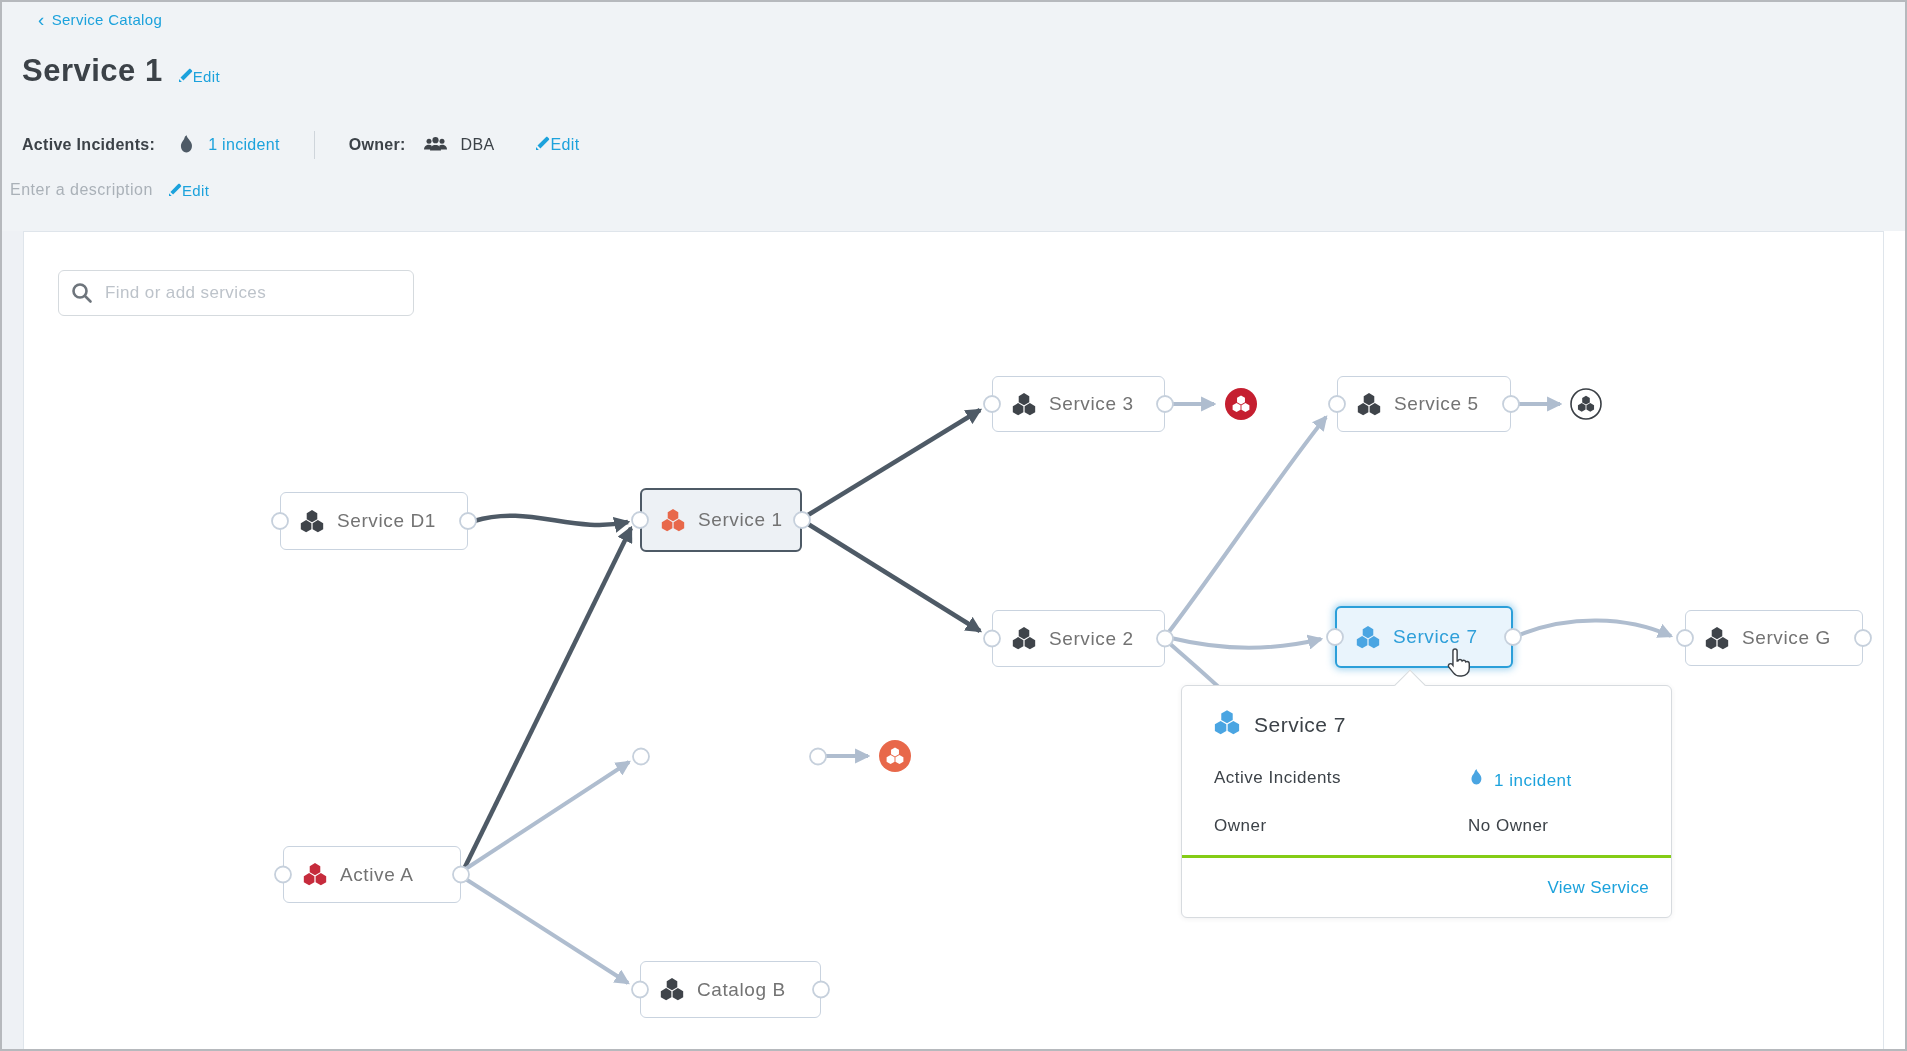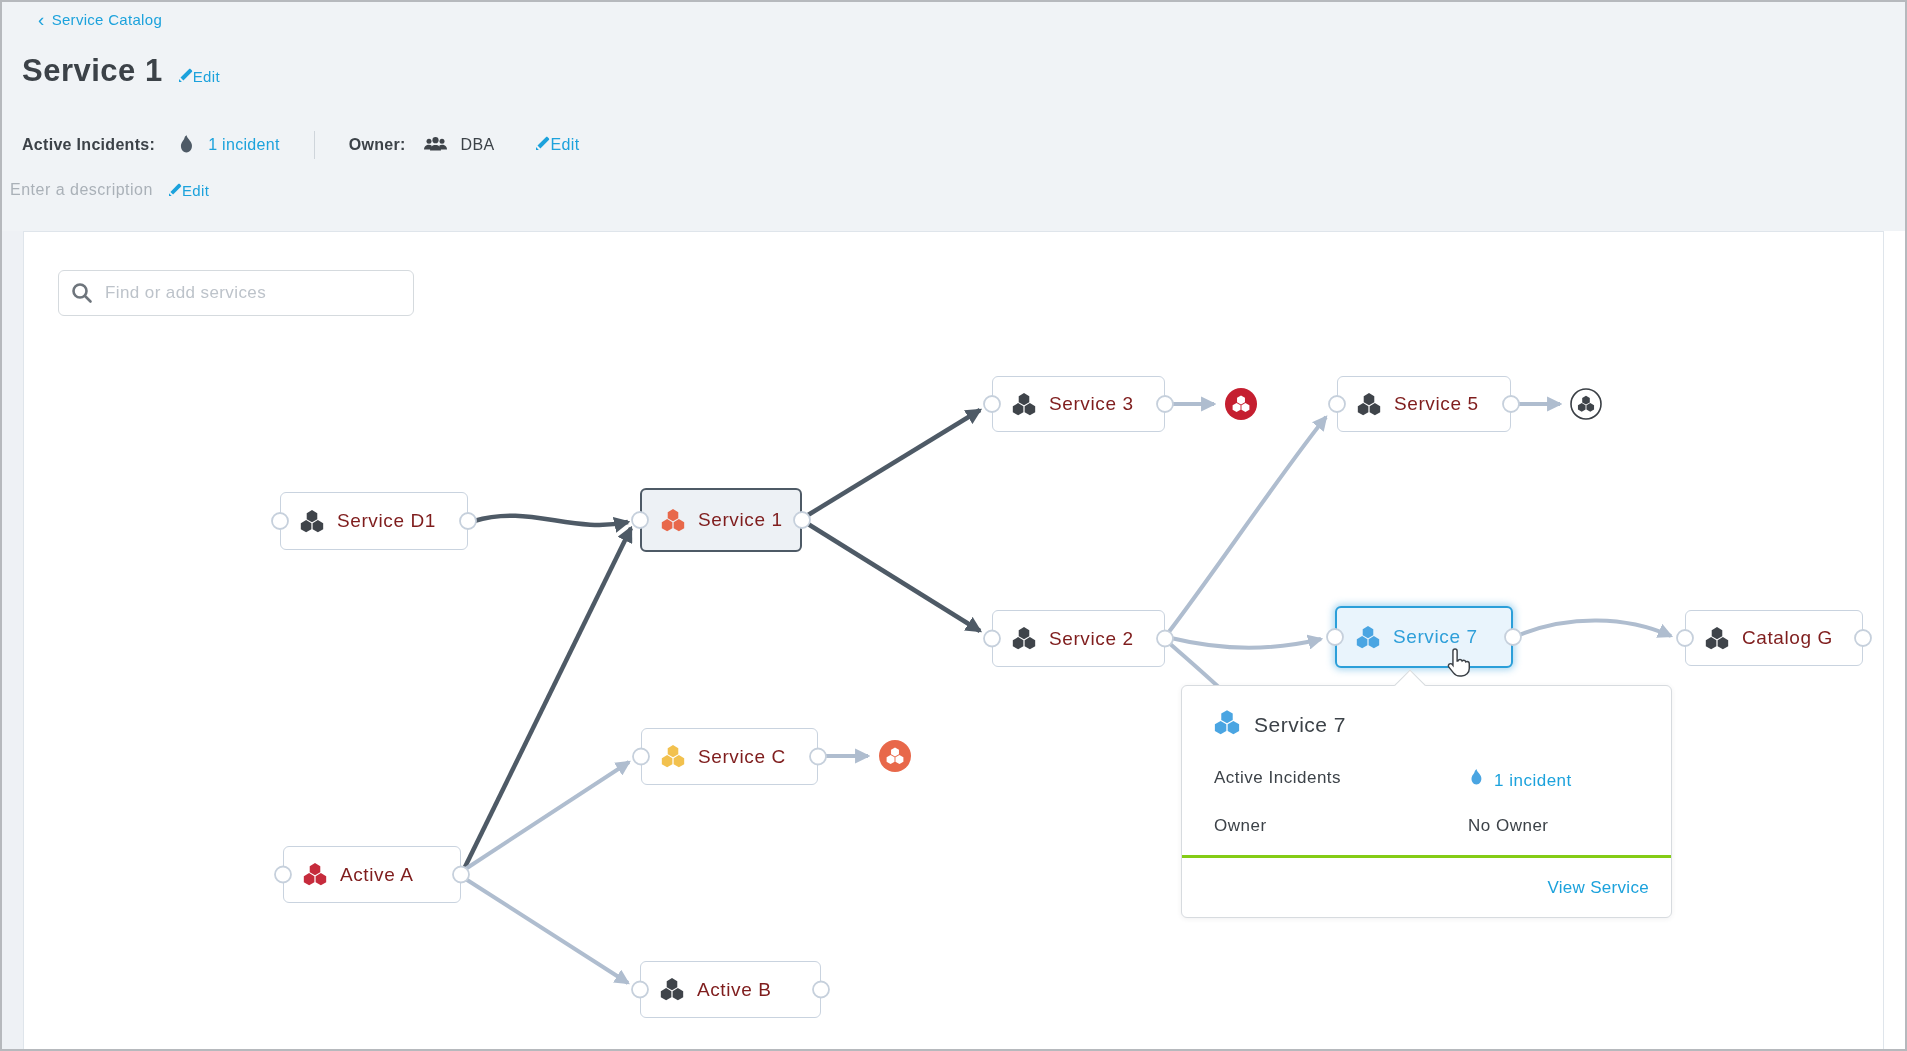--- a/index.html
+++ b/index.html
@@ -56,21 +56,21 @@
   }
   .search-box input::placeholder { color:#bdc3ca; }
   .search-box .mag { position:absolute; left:13px; top:12px; }
   .edges-layer, .overlay-layer { position:absolute; left:0; top:0; }
   .edges-layer { z-index:1; }
   .node-layer { position:absolute; left:0; top:0; width:100%; height:100%; z-index:2; }
   .overlay-layer { z-index:3; pointer-events:none; }
   .svc-node {
     position:absolute; display:flex; align-items:center; gap:13px;
     background:#fff; border:1px solid #C9D3DF; border-radius:6px;
-    padding-left:19px; cursor:pointer; font-size:19px; color:#7f1d1d; letter-spacing:.6px;
+    padding-left:19px; cursor:pointer; font-size:19px; color:#737373; letter-spacing:.6px;
   }
   .svc-node.selected { background:#EDF1F5; border:2px solid #4E5A66; }
   .svc-node.hover {
     background:#E9F4FC; border:2px solid #2B9FD9; color:#2E9FD9;
     box-shadow:0 0 7px 2px rgba(63,�0,0,0); box-shadow:0 0 7px 2px rgba(68,166,221,.45);
   }
   
   .tooltip {
     position:absolute; left:1157px; top:453px; width:491px; height:233px;
     background:#fff; border:1px solid #d7dbdf; border-radius:6px; z-index:4;
@@ -264,51 +264,41 @@
           <span>Service 7</span>
         </div>
         <div class="svc-node" style="left: 1661px; top: 378px; width: 178px; height: 56px;">
           <svg width="24" height="23" viewBox="0 0 24 23">
     <g fill="#3F444A">
       <polygon points="12,0.10000000000000053 17.2826,3.1500000000000004 17.2826,9.25 12,12.3 6.7174000000000005,9.25 6.7174000000000005,3.1500000000000004"></polygon>
       <polygon points="6.1,10.1 11.3826,13.149999999999999 11.3826,19.25 6.1,22.299999999999997 0.8174000000000001,19.25 0.8174000000000001,13.149999999999999"></polygon>
       <polygon points="17.9,10.1 23.182599999999997,13.149999999999999 23.182599999999997,19.25 17.9,22.299999999999997 12.6174,19.25 12.6174,13.149999999999999"></polygon>
     </g>
           </svg>
-          <span>Catalog G</span>
-        </div>
-        <div class="svc-node" style="left: 617px; top: 496px; width: 177px; height: 57px;">
-          <svg width="24" height="23" viewBox="0 0 24 23">
-    <g fill="#F2C14E">
-      <polygon points="12,0.10000000000000053 17.2826,3.1500000000000004 17.2826,9.25 12,12.3 6.7174000000000005,9.25 6.7174000000000005,3.1500000000000004"></polygon>
-      <polygon points="6.1,10.1 11.3826,13.149999999999999 11.3826,19.25 6.1,22.299999999999997 0.8174000000000001,19.25 0.8174000000000001,13.149999999999999"></polygon>
-      <polygon points="17.9,10.1 23.182599999999997,13.149999999999999 23.182599999999997,19.25 17.9,22.299999999999997 12.6174,19.25 12.6174,13.149999999999999"></polygon>
-    </g>
-          </svg>
-          <span>Service C</span>
+          <span>Service G</span>
         </div>
         <div class="svc-node" style="left: 259px; top: 614px; width: 178px; height: 57px;">
           <svg width="24" height="23" viewBox="0 0 24 23">
     <g fill="#C62B3C">
       <polygon points="12,0.10000000000000053 17.2826,3.1500000000000004 17.2826,9.25 12,12.3 6.7174000000000005,9.25 6.7174000000000005,3.1500000000000004"></polygon>
       <polygon points="6.1,10.1 11.3826,13.149999999999999 11.3826,19.25 6.1,22.299999999999997 0.8174000000000001,19.25 0.8174000000000001,13.149999999999999"></polygon>
       <polygon points="17.9,10.1 23.182599999999997,13.149999999999999 23.182599999999997,19.25 17.9,22.299999999999997 12.6174,19.25 12.6174,13.149999999999999"></polygon>
     </g>
           </svg>
           <span>Active A</span>
         </div>
         <div class="svc-node" style="left: 616px; top: 729px; width: 181px; height: 57px;">
           <svg width="24" height="23" viewBox="0 0 24 23">
     <g fill="#3F444A">
       <polygon points="12,0.10000000000000053 17.2826,3.1500000000000004 17.2826,9.25 12,12.3 6.7174000000000005,9.25 6.7174000000000005,3.1500000000000004"></polygon>
       <polygon points="6.1,10.1 11.3826,13.149999999999999 11.3826,19.25 6.1,22.299999999999997 0.8174000000000001,19.25 0.8174000000000001,13.149999999999999"></polygon>
       <polygon points="17.9,10.1 23.182599999999997,13.149999999999999 23.182599999999997,19.25 17.9,22.299999999999997 12.6174,19.25 12.6174,13.149999999999999"></polygon>
     </g>
           </svg>
-          <span>Active B</span>
+          <span>Catalog B</span>
         </div>
       </div>
     <svg class="overlay-layer" id="overlay-svg" width="1861" height="820" viewBox="0 0 1861 820">
         <circle cx="256" cy="289" r="8" fill="#ffffff" stroke="#C6D0DC" stroke-width="1.8"></circle>
         <circle cx="444" cy="289" r="8" fill="#ffffff" stroke="#C6D0DC" stroke-width="1.8"></circle>
         <circle cx="616" cy="288" r="8" fill="#ffffff" stroke="#C6D0DC" stroke-width="1.8"></circle>
         <circle cx="778" cy="288" r="8" fill="#ffffff" stroke="#C6D0DC" stroke-width="1.8"></circle>
         <circle cx="968" cy="172" r="8" fill="#ffffff" stroke="#C6D0DC" stroke-width="1.8"></circle>
         <circle cx="1141" cy="172" r="8" fill="#ffffff" stroke="#C6D0DC" stroke-width="1.8"></circle>
         <circle cx="1313" cy="172" r="8" fill="#ffffff" stroke="#C6D0DC" stroke-width="1.8"></circle>

